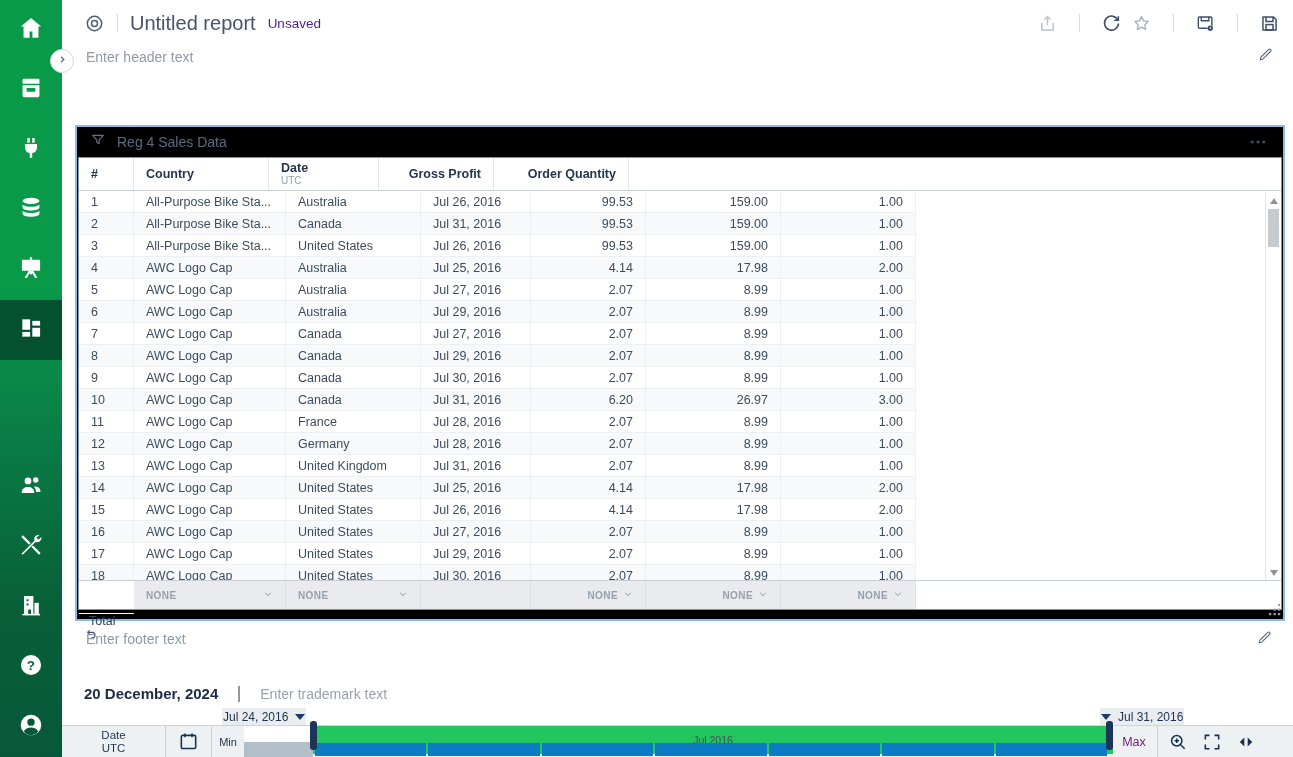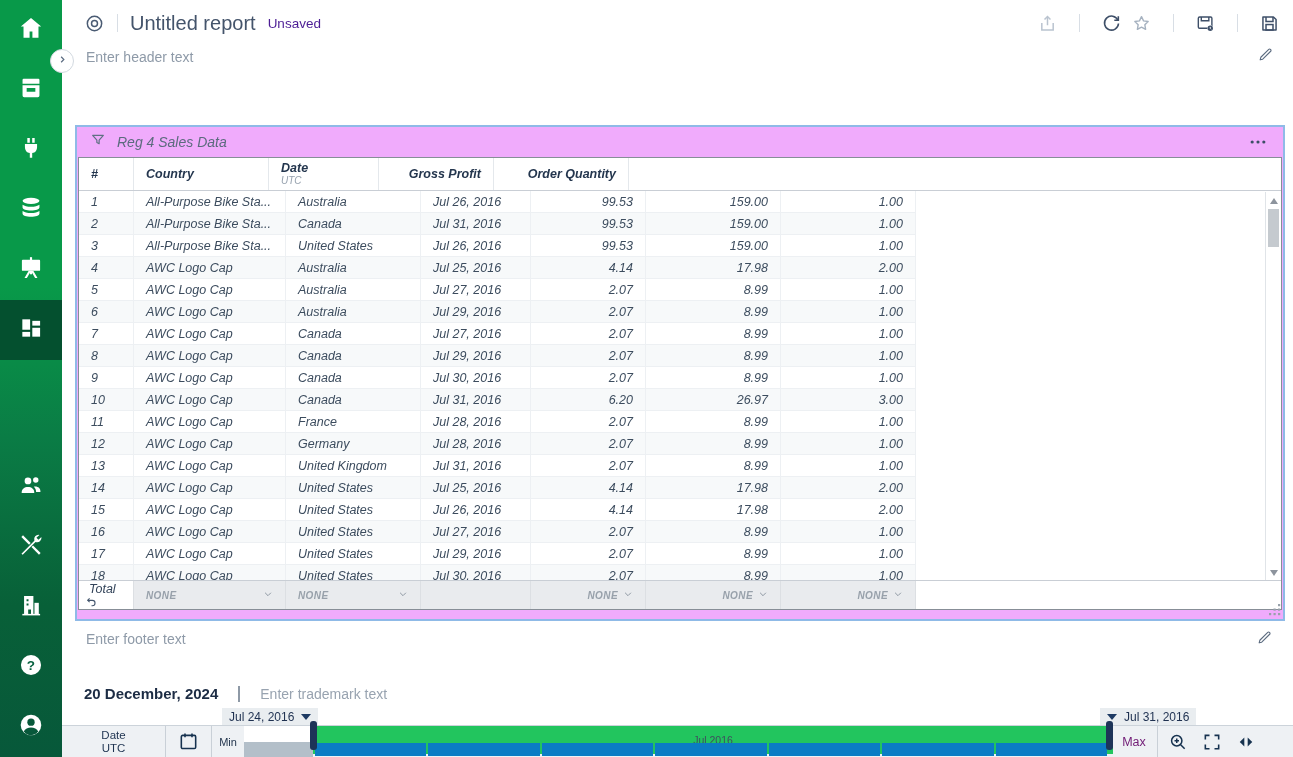--- a/index.html
+++ b/index.html
@@ -28,21 +28,21 @@
   .tb-icon{width:21px;height:21px;display:flex;align-items:center;justify-content:center;cursor:pointer;background:none;border:none;padding:0;}
   .tb-icon svg{width:21px;height:21px;}
 
   .edit-header{position:absolute;top:49px;left:86px;font-size:14px;color:#8e9aa8;cursor:text;}
   .pencil-top{position:absolute;top:46px;right:19px;width:17px;height:17px;cursor:pointer;}
   .pencil-bottom{position:absolute;top:629px;right:20px;width:17px;height:17px;cursor:pointer;}
   .pencil-top svg,.pencil-bottom svg{width:17px;height:17px;}
 
   
   .widget{position:absolute;left:75px;top:125px;width:1210px;height:496px;box-sizing:border-box;
-    border:2px solid #8fbae7;background:#f0abfc;font-style:italic;}
+    border:2px solid #8fbae7;background:#000000;}
   .widget-header{height:30px;display:flex;align-items:center;padding:0 15px 0 13px;gap:11px;}
   .widget-header svg.funnel{width:16px;height:16px;}
   .widget-title{font-size:14px;color:#5b6b7e;}
   .ellipsis-btn{margin-left:auto;background:none;border:none;padding:0;cursor:pointer;display:flex;}
   .ellipsis-btn svg{width:20px;height:20px;}
 
   .table-box{position:absolute;left:1px;right:1px;top:30px;height:453px;box-sizing:border-box;
     border:1px solid #878e97;background:#fff;}
   .thead{display:flex;height:33px;box-sizing:border-box;border-bottom:1px solid #c9ced5;}
   .th{display:flex;align-items:center;padding:0 12px;font-weight:bold;font-size:12.5px;color:#24364e;
@@ -64,42 +64,42 @@
   .vscroll{position:absolute;top:34px;right:0;width:15px;height:390px;border-left:1px solid #e0e4e8;background:#fff;}
   .arr{position:absolute;left:0;right:0;height:14px;display:flex;align-items:center;justify-content:center;cursor:pointer;}
   .arr.up{top:2px;}.arr.down{bottom:2px;}
   .arr .t-up{width:0;height:0;border-left:4px solid transparent;border-right:4px solid transparent;border-bottom:6px solid #8d949d;}
   .arr .t-down{width:0;height:0;border-left:4px solid transparent;border-right:4px solid transparent;border-top:6px solid #8d949d;}
   .thumb{position:absolute;top:17px;left:2px;right:2px;height:38px;background:#c5cacf;cursor:grab;}
 
   .total-row{position:absolute;left:0;right:0;bottom:0;height:28px;display:flex;
     border-top:1px solid #c9ced5;background:#fff;font-size:12px;}
   .tcell{box-sizing:border-box;display:flex;align-items:center;padding:0 12px;background:#e9ebee;border-right:1px solid #dcdfe3;}
-  .tcell.first{background:#fff;flex-direction:column;align-items:flex-start;justify-content:flex-start;padding:1px 6px 0 10px;overflow:visible;}
+  .tcell.first{background:#fff;flex-direction:column;align-items:flex-start;justify-content:flex-start;padding:1px 6px 0 10px;overflow:visible;margin-top:32px;}
   .tcell.fill{flex:1;background:#fff;border-right:none;}
   .total-label{font-size:12.5px;color:#33445a;}
   .undo-btn{background:none;border:none;padding:0;margin:0 0 0 -4px;cursor:pointer;display:flex;}
   .undo-btn svg{width:13px;height:13px;}
   .agg{font-size:10px;font-weight:bold;letter-spacing:.4px;color:#98a1ab;cursor:pointer;display:flex;align-items:center;gap:5px;}
   .tcell.spread{justify-content:space-between;}
   .tcell.num{justify-content:flex-end;}
   .chev{width:10px;height:10px;}
 
   .grip{position:absolute;right:2px;bottom:3px;cursor:nwse-resize;display:flex;}
 
   
   .edit-footer{position:absolute;top:631px;left:86px;font-size:14px;color:#8e9aa8;cursor:text;}
   .stamp-row{position:absolute;top:685px;left:84px;display:flex;align-items:flex-end;gap:20px;}
   .stamp-date{font-size:15px;font-weight:bold;color:#1c2c44;}
   .stamp-div{width:2px;height:16px;background:#8e99a6;}
   .stamp-placeholder{font-size:14px;color:#98a3b0;cursor:text;}
 
   
   .chip{position:absolute;top:708px;height:17px;background:#e9edf0;display:flex;align-items:center;gap:7px;
-    padding:0 7px;font-size:12px;color:#1e3050;cursor:pointer;white-space:nowrap;}
+    padding:0 1px;font-size:12px;color:#1e3050;cursor:pointer;white-space:nowrap;}
   .chip.left{left:222px;}
   .chip.right{left:1100px;}
   .tri-down{width:0;height:0;border-left:5px solid transparent;border-right:5px solid transparent;border-top:6px solid #1d3a63;}
 
   .bottombar{position:absolute;left:62px;right:0;bottom:0;height:32px;background:#eef1f4;border-top:1px solid #ccd3da;box-sizing:border-box;}
   .bb-field{position:absolute;left:0;top:0;bottom:0;width:103px;display:flex;flex-direction:column;
     align-items:center;justify-content:center;font-size:11.5px;line-height:13px;color:#1e3350;}
   .bb-sep{position:absolute;top:0;bottom:0;width:1px;background:#c9d0d7;}
   .bb-cal{position:absolute;left:104px;width:45px;top:0;bottom:0;display:flex;align-items:center;justify-content:center;cursor:pointer;background:none;border:none;padding:0;}
   .bb-cal svg{width:21px;height:21px;}

